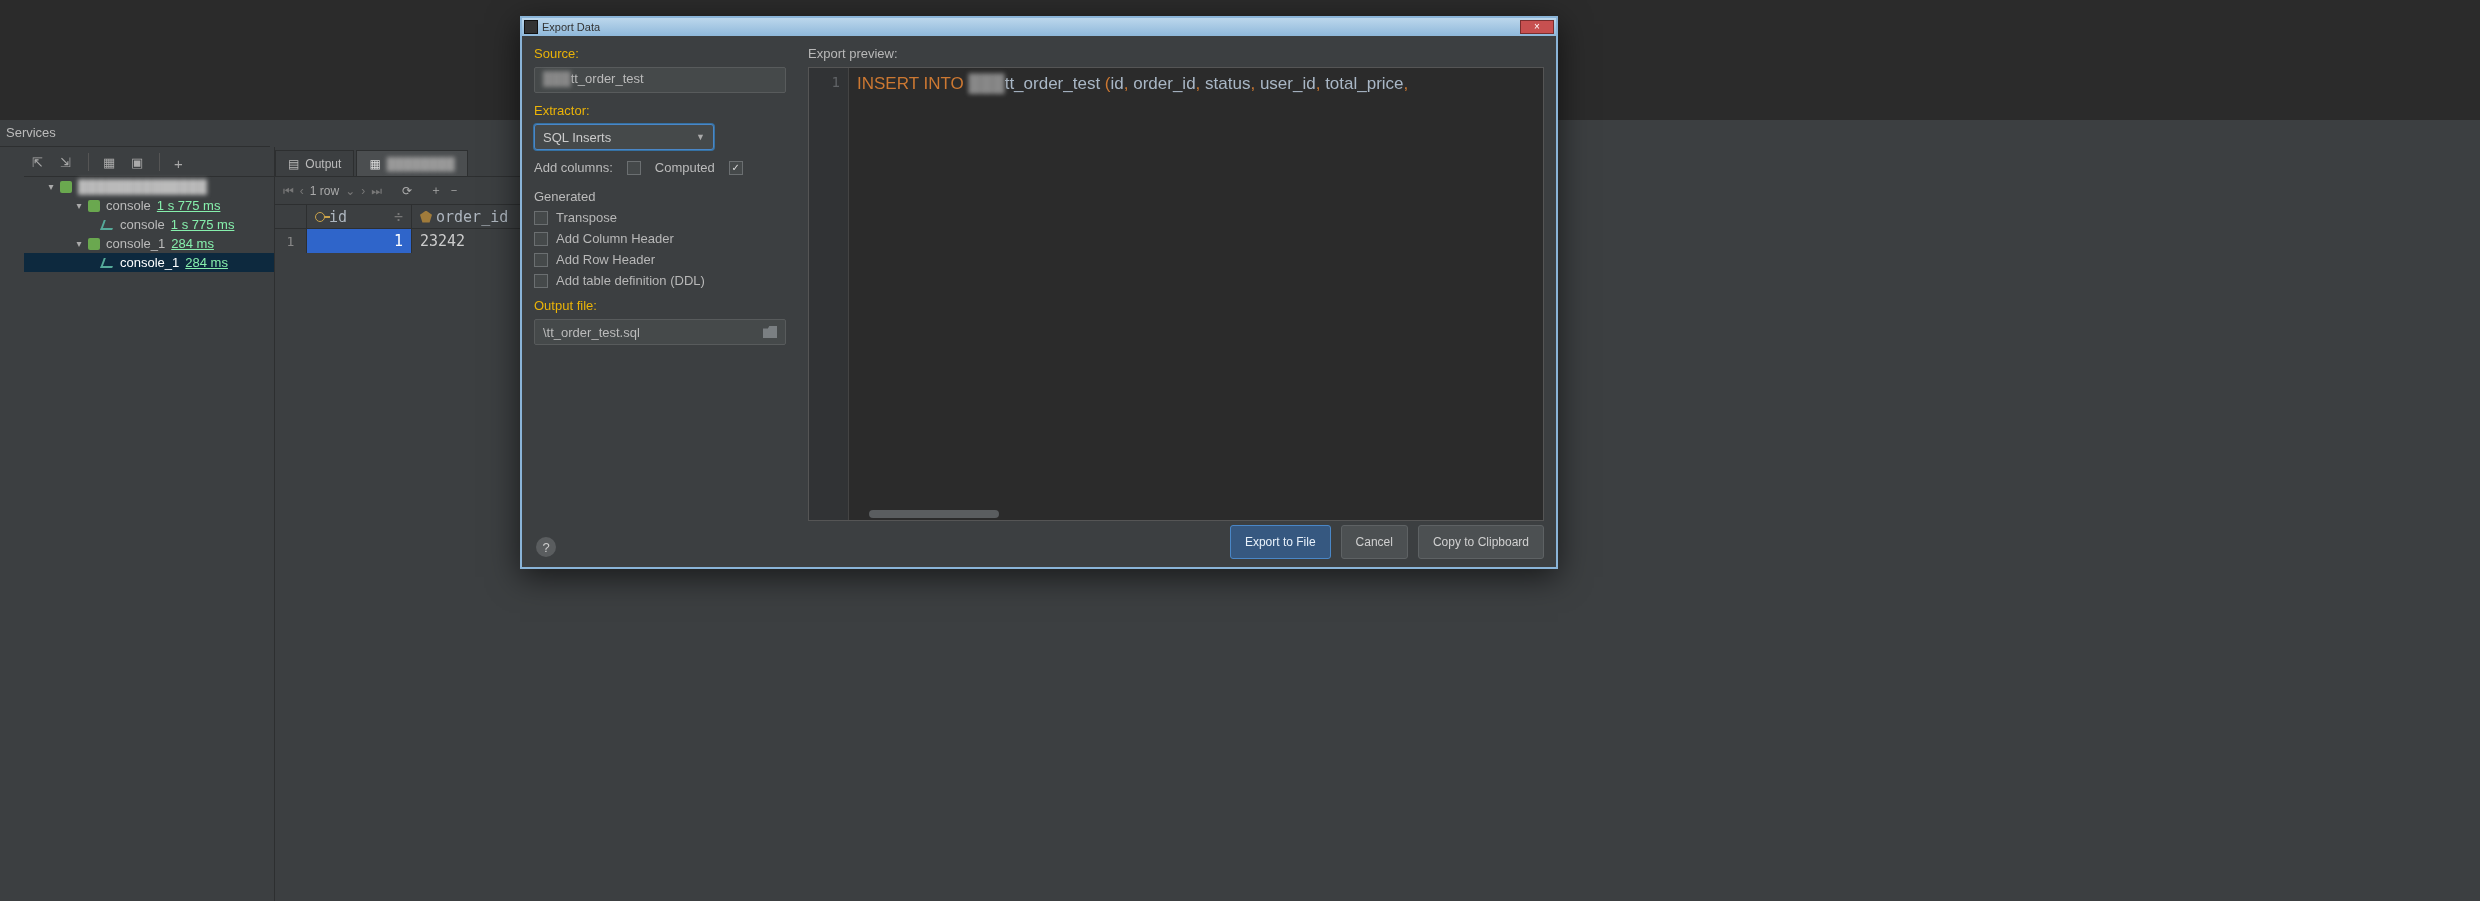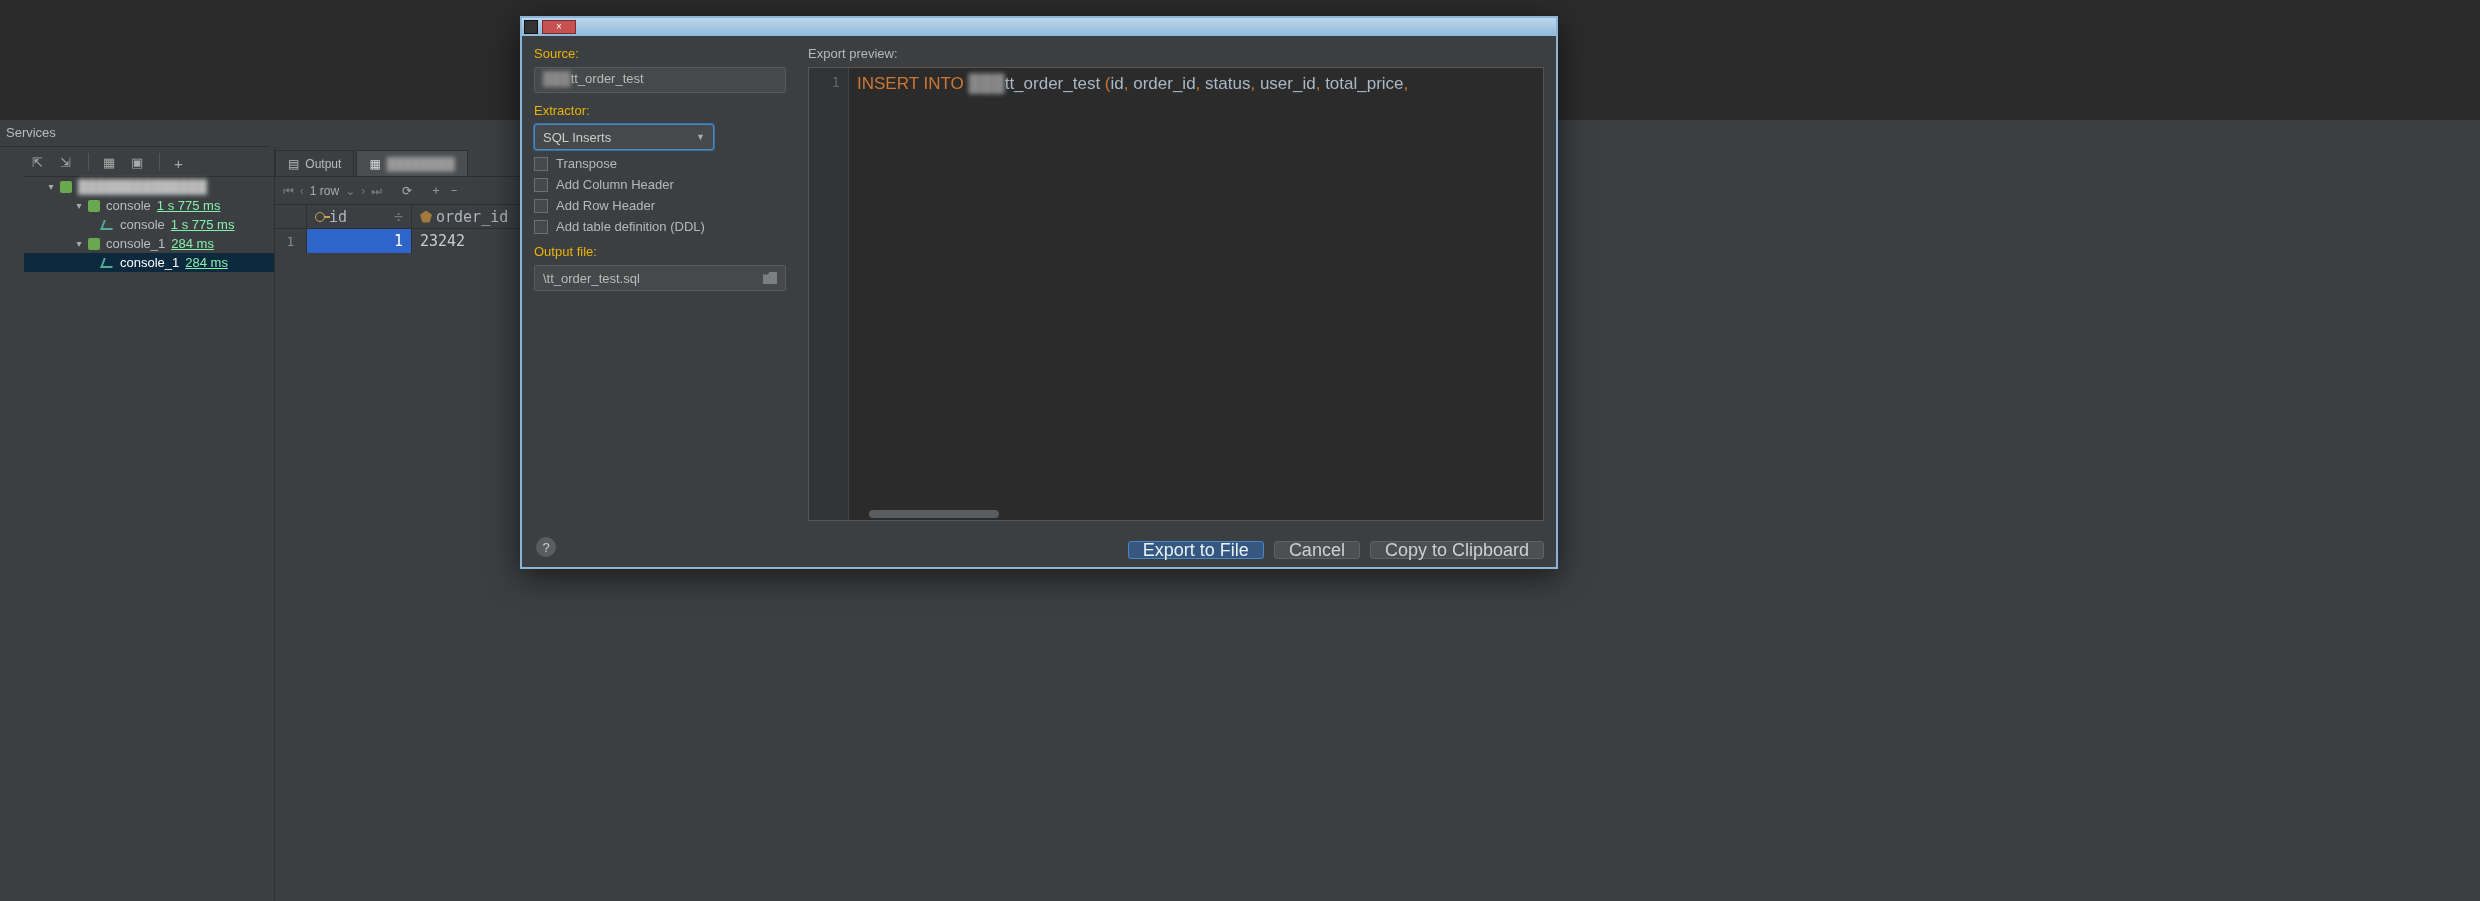--- a/index.html
+++ b/index.html
@@ -177,23 +177,23 @@
     width:20px; height:20px; border-radius:50%;
     background:#5a5d5f; color:#ccc; display:flex; align-items:center; justify-content:center;
     font-size:13px;
   }
 
   .dlg-buttons{
     position:absolute; right:12px; bottom:8px;
     display:flex; gap:10px;
   }
   .btn{
-    height:18px; padding:0 14px; border-radius:3px;
+    height:34px; padding:0 14px; border-radius:3px;
     background:#4c5052; border:1px solid #5e6264; color:#d0d0d0;
-    display:flex; align-items:center; font-size:18px;
+    display:flex; align-items:center; font-size:12px;
   }
   .btn.primary{
     background:#365880; border:1px solid #4a87c7; color:#e8f1fa;
   }
 
   .hdr-ico{ width:12px;height:12px; display:inline-block; background:#a07b3b; clip-path:polygon(50% 0,100% 35%,80% 100%,20% 100%,0 35%);}    
   .key-ico{ width:10px;height:10px; border:1px solid #caa24a; border-radius:50%; display:inline-block; position:relative;}
   .key-ico::after{content:""; position:absolute; right:-6px; top:3px; width:6px; height:2px; background:#caa24a;}
 </style>
 </head>
@@ -287,36 +287,44 @@
         <div class="gcell c1">1</div>
         <div class="gcell c2 left">23242</div>
       </div>
     </div>
   </div>
 </div>
 
 <div class="dialog">
   <div class="titlebar">
     <span class="ico"></span>
+    <span class="title">Export Data</span>
     <span class="close">×</span>
   </div>
 
   <div class="dlg-body">
     <div class="left-col">
       <div class="lbl-row">Source:</div>
       <div class="field">
         <span class="obscured">███</span><span>tt_order_test</span>
       </div>
 
       <div class="lbl-row">Extractor:</div>
       <div class="select">
         <span>SQL Inserts</span>
         <span class="arrow">▼</span>
       </div>
 
+      <div class="chk-inline" style="margin-top:4px;">
+        <span>Add columns:</span>
+        <span class="chk"></span>
+        <span>Computed</span>
+        <span class="chk checked"></span>
+        <span>Generated</span>
+      </div>
 
       <div class="chk-row">
           <span class="chk"></span>
           <span>Transpose</span>
         </div>
       <div class="chk-row">
           <span class="chk"></span>
           <span>Add Column Header</span>
         </div>
       <div class="chk-row">

